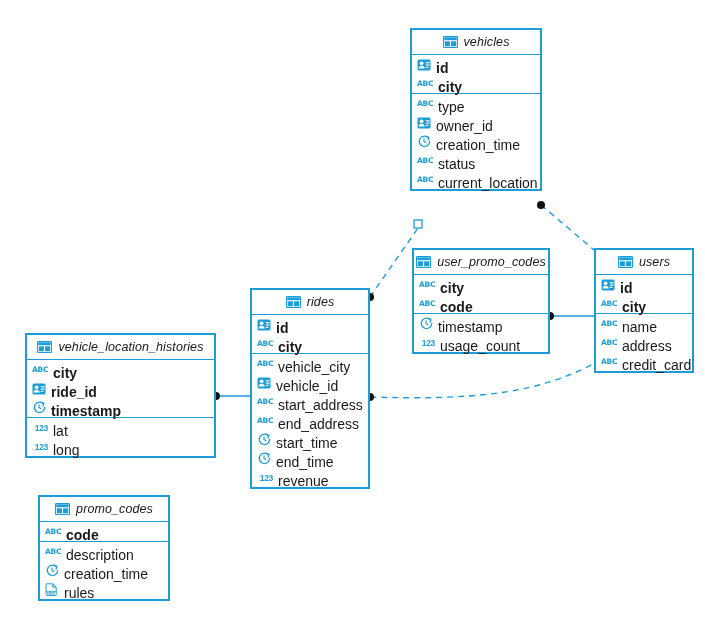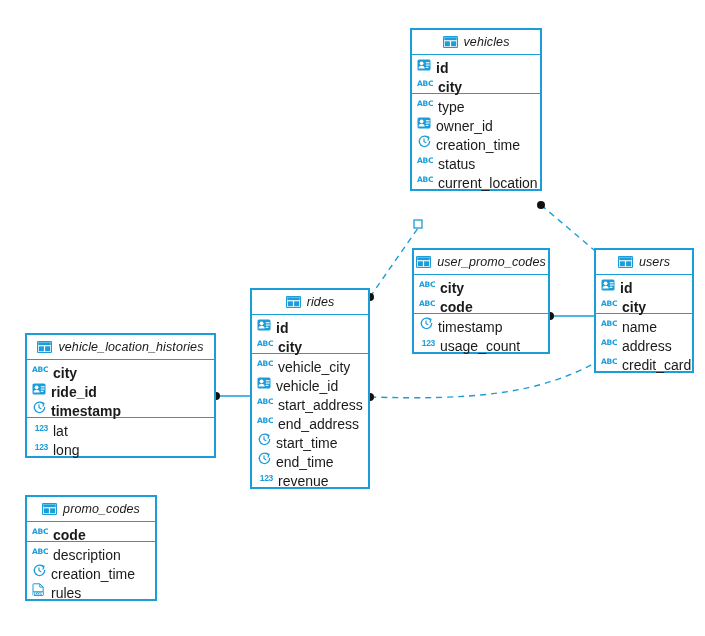--- a/index.html
+++ b/index.html
@@ -394,21 +394,21 @@
         <div class="col-row">
           <span class="icon ic-123">123</span>
           <span class="col-name">lat</span>
         </div>
         <div class="col-row">
           <span class="icon ic-123">123</span>
           <span class="col-name">long</span>
         </div>
       </div>
     </div>
-    <div class="table-node" style="left: 25px; top: 495px; width: 132px;">
+    <div class="table-node" style="left: 38px; top: 495px; width: 132px;">
       <div class="tbl-header">
         <span class="icon ic-table">
           <svg viewBox="0 0 15 12" width="15" height="12">
             <rect x="0.5" y="0.5" width="14" height="11" rx="1" fill="#fff" stroke="#1b9dd9" stroke-width="1.1"></rect>
             <rect x="1.3" y="1.3" width="12.4" height="2.9" fill="#1b9dd9"></rect>
             <rect x="1.8" y="5.3" width="5.1" height="5" fill="#1b9dd9"></rect>
             <rect x="8.1" y="5.3" width="5.1" height="5" fill="#1b9dd9"></rect>
           </svg>
         </span>
         <span class="tbl-title">promo_codes</span>

